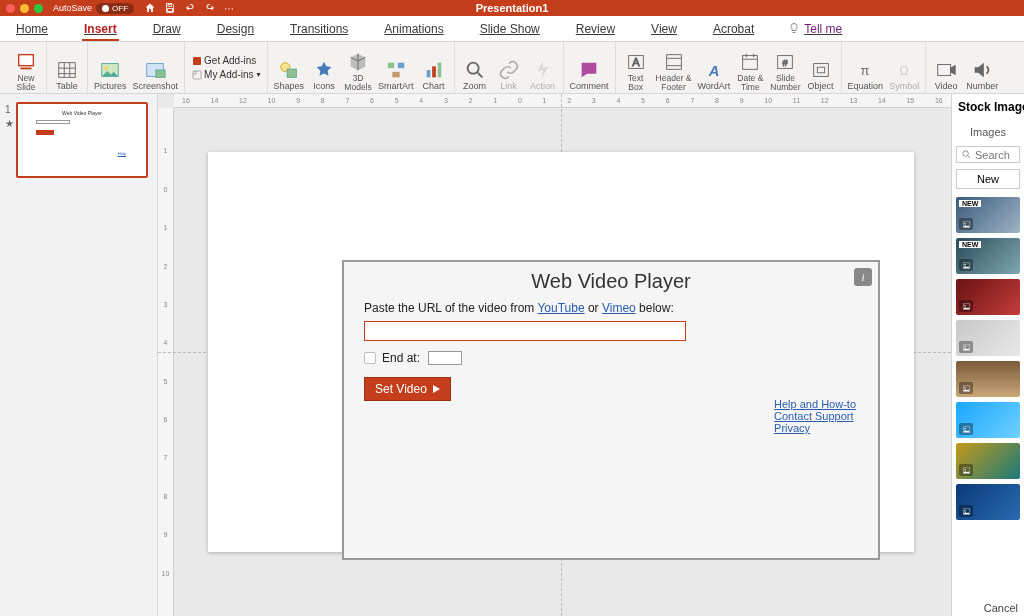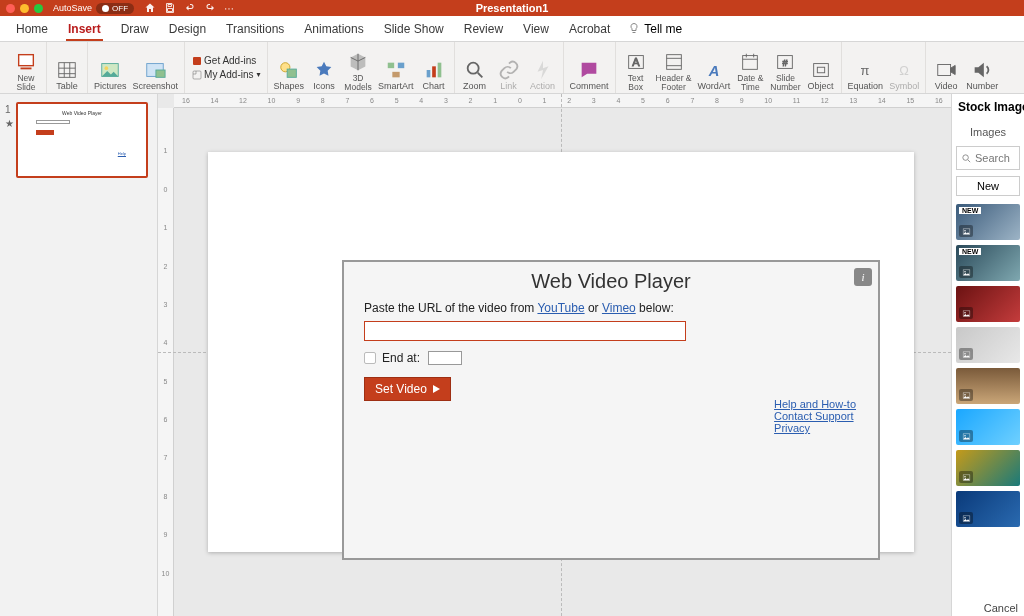--- a/index.html
+++ b/index.html
@@ -11,25 +11,25 @@
   .dot { width:9px; height:9px; border-radius:50%; }
   .dot.r{background:#ff5f57;} .dot.y{background:#febc2e;} .dot.g{background:#28c840;}
   .titlebar .autosave { margin-left:10px; font-size:9px; display:flex; align-items:center; gap:4px;}
   .pill{ background:#8b2d14; border-radius:7px; padding:1px 6px; font-size:8px; display:flex; align-items:center; gap:3px;}
   .pill .k{width:7px;height:7px;border-radius:50%;background:#fff;}
   .title-center{ position:absolute; left:0; right:0; text-align:center; font-size:11px; font-weight:600; pointer-events:none;}
   .tb-icons{display:flex;gap:8px;margin-left:10px;align-items:center;}
   .tb-ico{width:12px;height:12px;fill:#fff;opacity:.92;}
 
   
-  .tabs{height:26px;background:#fff;border-bottom:1px solid #d6d6d6;display:flex;align-items:center;gap:16px;padding:0 14px;font-size:12px;color:#3a3a3a;}
+  .tabs{height:26px;background:#fff;border-bottom:1px solid #d6d6d6;display:flex;align-items:center;gap:32px;padding:0 14px;font-size:12px;color:#3a3a3a;text-decoration:underline;}
   .tab{padding:4px 2px;cursor:default;}
   .tab.active{color:#b91c1c;font-weight:600;position:relative;}
   .tab.active::after{content:"";position:absolute;left:0;right:0;bottom:-1px;height:2px;background:#c43e1c;}
-  .tellme{display:flex;align-items:flex-start;gap:4px;color:#000000;}
+  .tellme{display:flex;align-items:flex-start;gap:4px;color:#701a75;}
   .bulb{width:12px;height:12px;}
 
   
   .ribbon{height:52px;background:#f3f2f1;border-bottom:1px solid #d6d6d6;display:flex;align-items:stretch;padding:0 6px;font-size:9px;color:#555;gap:0;}
   .grp{display:flex;flex-direction:column;align-items:center;justify-content:flex-end;padding:2px 6px 2px;border-right:1px solid #e1dfdd;gap:1px;}
   .grp.noborder{border-right:none;}
   .grp .row{display:flex;gap:6px;align-items:flex-end;}
   .ritem{display:flex;flex-direction:column;align-items:center;gap:1px;min-width:28px;}
   .ritem svg{width:22px;height:22px;}
   .ritem span{font-size:9px;line-height:1;white-space:nowrap;}
@@ -72,21 +72,21 @@
   .wvp .tin{width:34px;height:14px;border:1px solid #999;margin-left:2px;font-size:10px;text-align:center;background:#fff;}
   .wvp .setbtn{margin-top:10px;background:#c43e1c;color:#fff;border:1px solid #9e2f13;padding:4px 10px;font-size:12px;display:inline-flex;align-items:center;gap:6px;cursor:pointer;}
   .wvp .setbtn .tri{width:0;height:0;border-left:7px solid #fff;border-top:4px solid transparent;border-bottom:4px solid transparent;}
   .wvp .help{position:absolute;right:22px;top:136px;font-size:11px;}
   .wvp .help a{display:block;color:#2a5db0;text-decoration:underline;}
 
   
   .panel{width:73px;background:#fff;border-left:1px solid #d6d6d6;position:relative;font-size:11px;overflow:hidden;}
   .panel .ptitle{font-weight:600;padding:6px 6px 4px;font-size:12px;white-space:nowrap;}
   .panel .sub{text-align:center;color:#555;font-size:11px;margin-top:8px;}
-  .panel .search{margin:8px 4px 0;border:1px solid #ccc;height:24px;display:flex;align-items:center;padding:0 4px;gap:3px;color:#777;font-size:11px;}
+  .panel .search{margin:8px 4px 0;border:1px solid #ccc;height:17px;display:flex;align-items:center;padding:0 4px;gap:3px;color:#777;font-size:11px;}
   .panel .newbtn{margin:6px 4px 0;border:1px solid #ccc;height:20px;display:flex;align-items:center;justify-content:center;font-size:11px;}
   .panel .thumbcol{margin-top:8px;display:flex;flex-direction:column;gap:5px;padding:0 4px;}
   .panel .pi{height:36px;border-radius:2px;position:relative;}
   .panel .pi .badge{position:absolute;left:3px;top:3px;background:#fff;font-size:7px;padding:0 3px;font-weight:700;}
   .panel .pi .ic{position:absolute;left:3px;bottom:3px;width:14px;height:12px;background:rgba(0,0,0,.35);border-radius:2px;display:flex;align-items:center;justify-content:center;}
   .panel .pi .ic svg{width:9px;height:9px;fill:#fff;}
   .panel .cancel{position:absolute;bottom:2px;right:6px;font-size:11px;color:#444;}
 
   .rnum{font-size:7px;color:#888;}
 </style>

